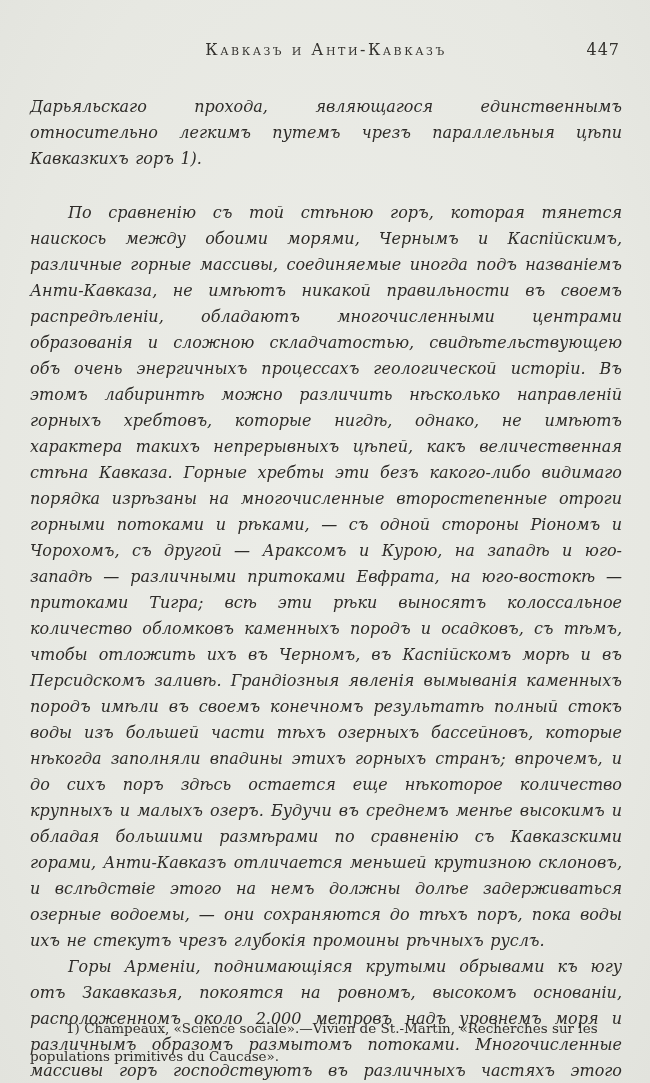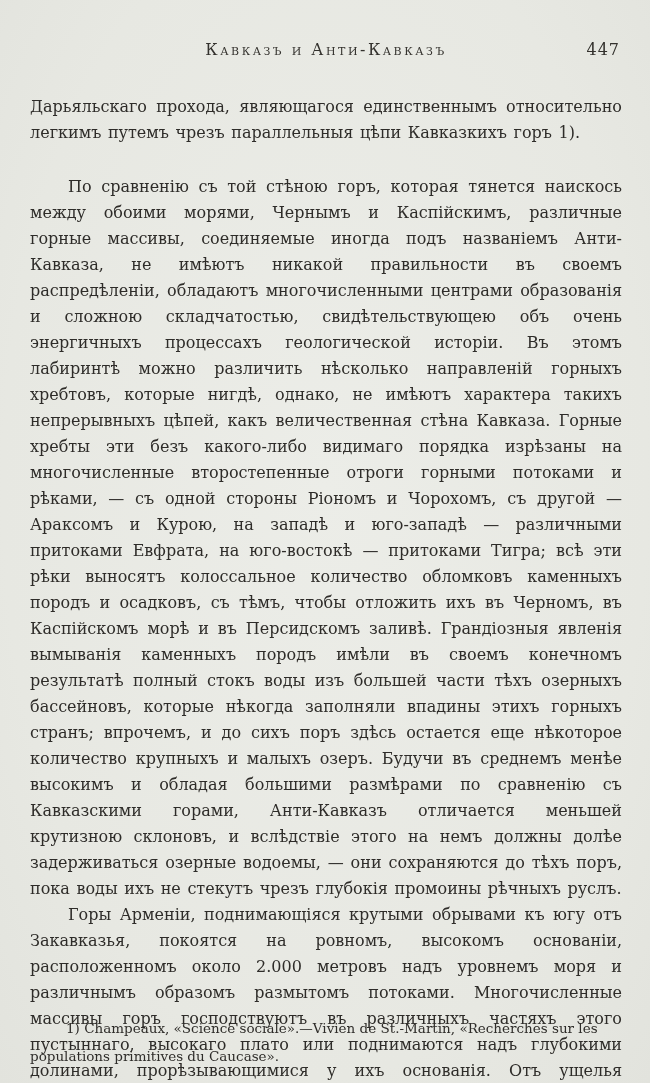--- a/index.html
+++ b/index.html
@@ -47,20 +47,21 @@
       color: #33312d;
       text-align: center;
     }
     .body-text p {
       margin: 0;
       font-size: 16px;
       line-height: 26px;
       text-align: justify;
       word-spacing: 1.5px;
       color: #2e2c29;
+      font-style: italic;
     }
     .body-text p.indent {
       text-indent: 38px;
     }
     .body-text p.gap-before {
       margin-top: 28px;
     }
     .footnote {
       position: absolute;
       left: 30px;

